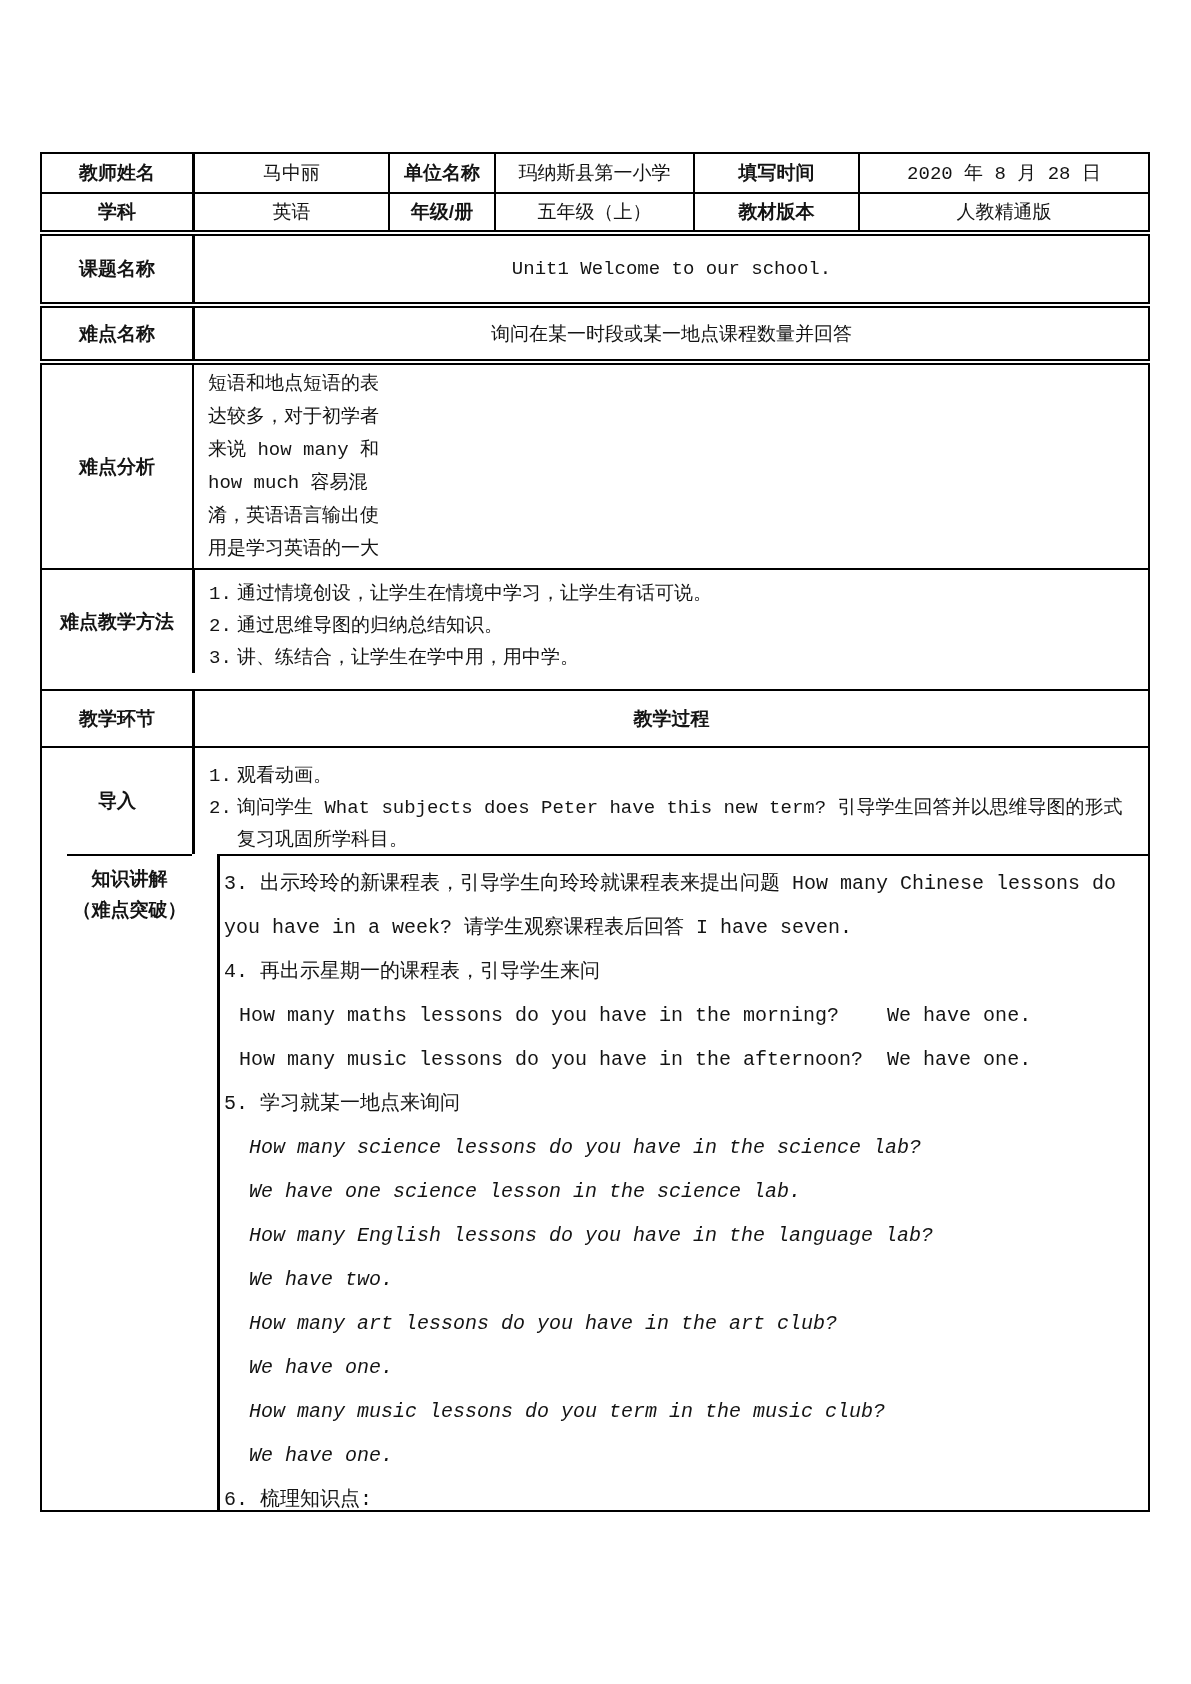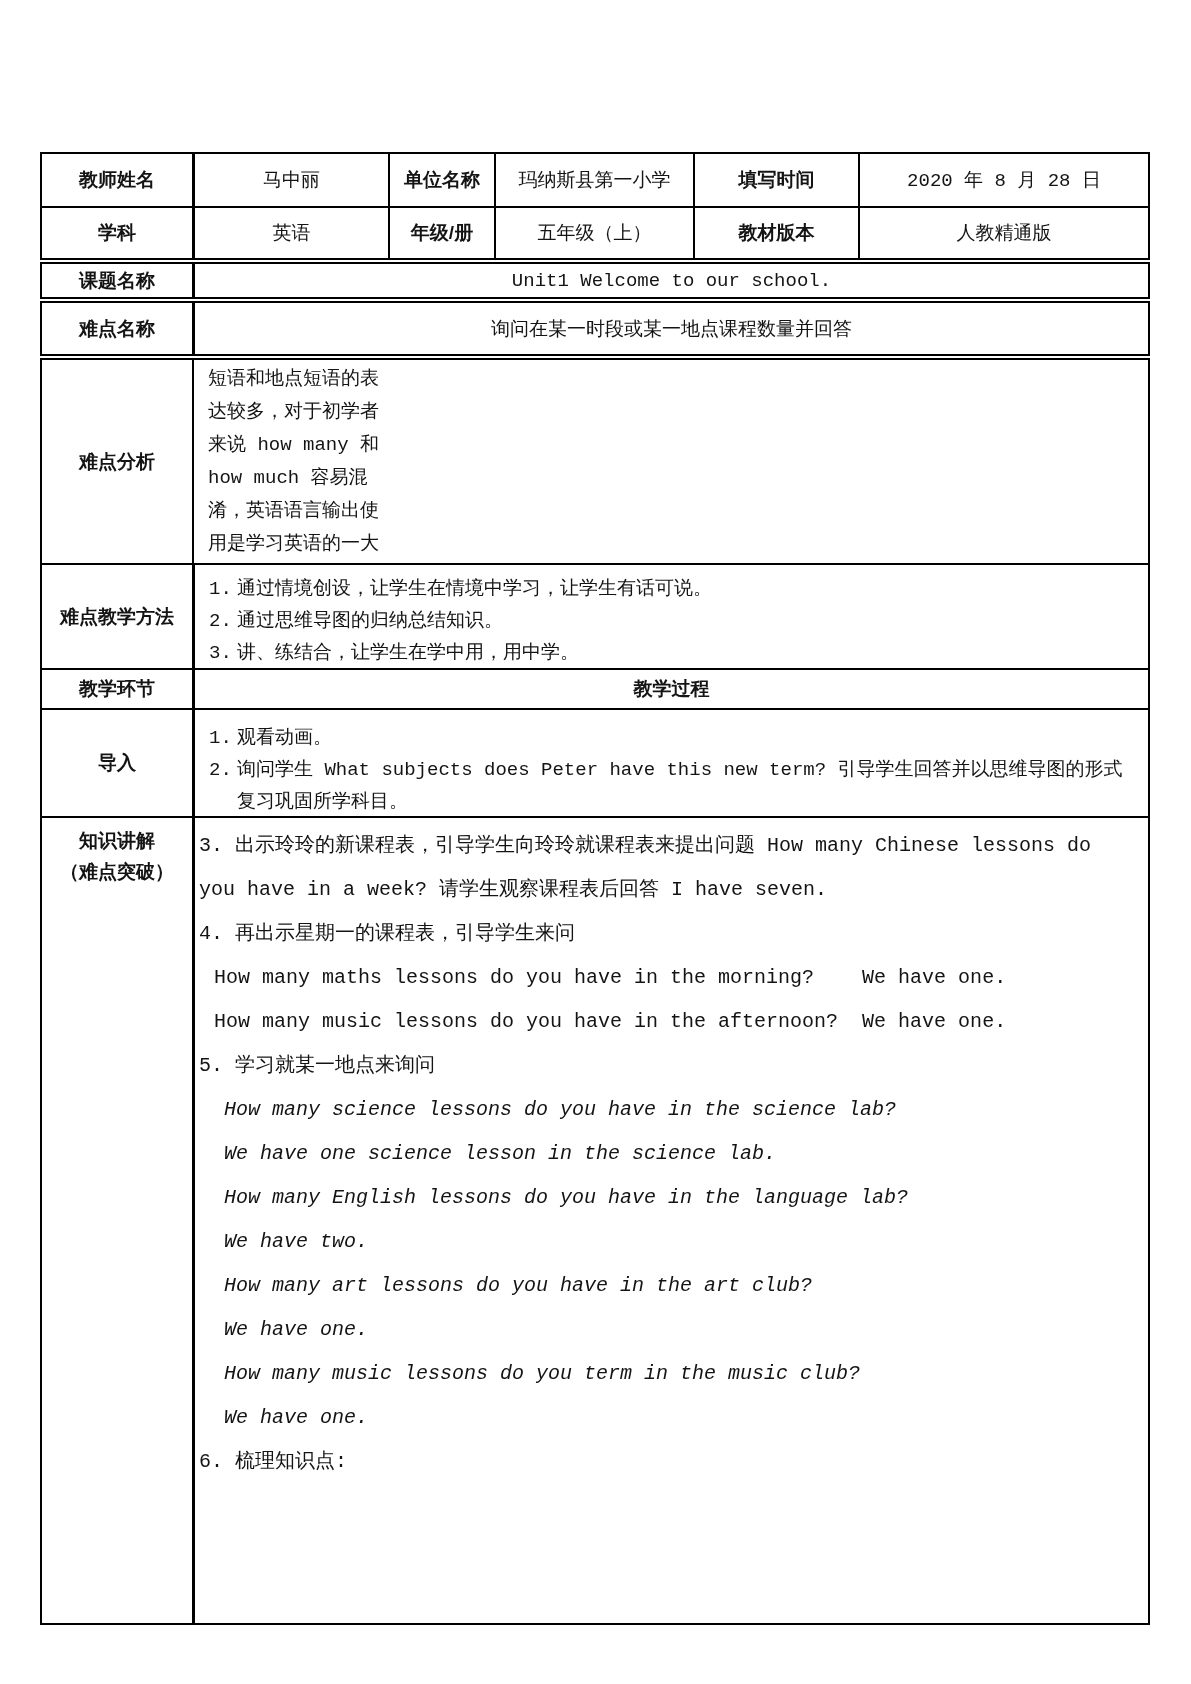--- a/index.html
+++ b/index.html
@@ -29,28 +29,28 @@
   .g-main { grid-template-columns: 150px 956px; }
 
   .cell {
     box-sizing: border-box;
     border-left: 2px solid #000;
     overflow: hidden;
   }
   .cell.first { border-left: none; }
   .cell.thick { border-left: 3px solid #000; }
 
-  .h-info { height: 52px; }
-  .h-topic { height: 33px; }
+  .h-info { height: 38px; }
+  .h-topic { height: 66px; }
   .h-diff { height: 51px; }
   .h-analysis { height: 203px; }
   .h-methods { height: 105px; }
-  .h-stage { height: 40px; }
+  .h-stage { height: 57px; margin-top: 16px; }
   .h-intro { height: 108px; }
-  .h-knowledge { height: 807px; }
+  .h-knowledge { height: 656px; margin-left: 25px; }
 
   
   .lbl {
     font-family: "Liberation Sans", "DejaVu Sans", sans-serif;
     font-weight: bold;
     font-size: 19px;
   }
   .val, .txt {
     
     font-family: "Liberation Mono", "DejaVu Sans Mono", "Liberation Serif", serif;

